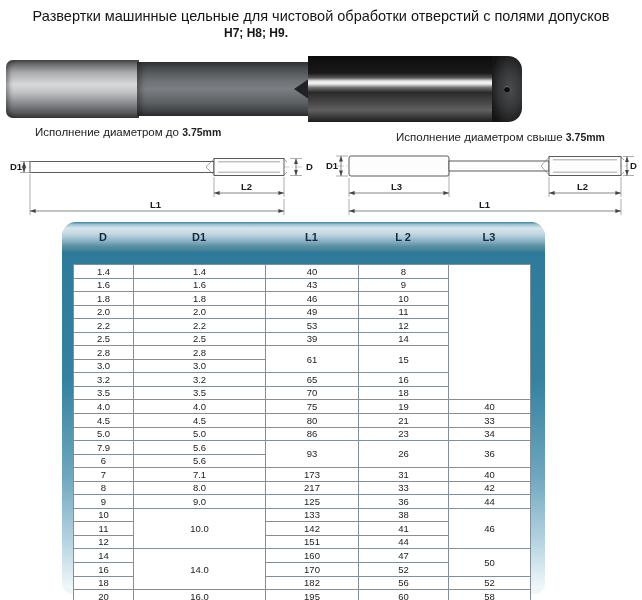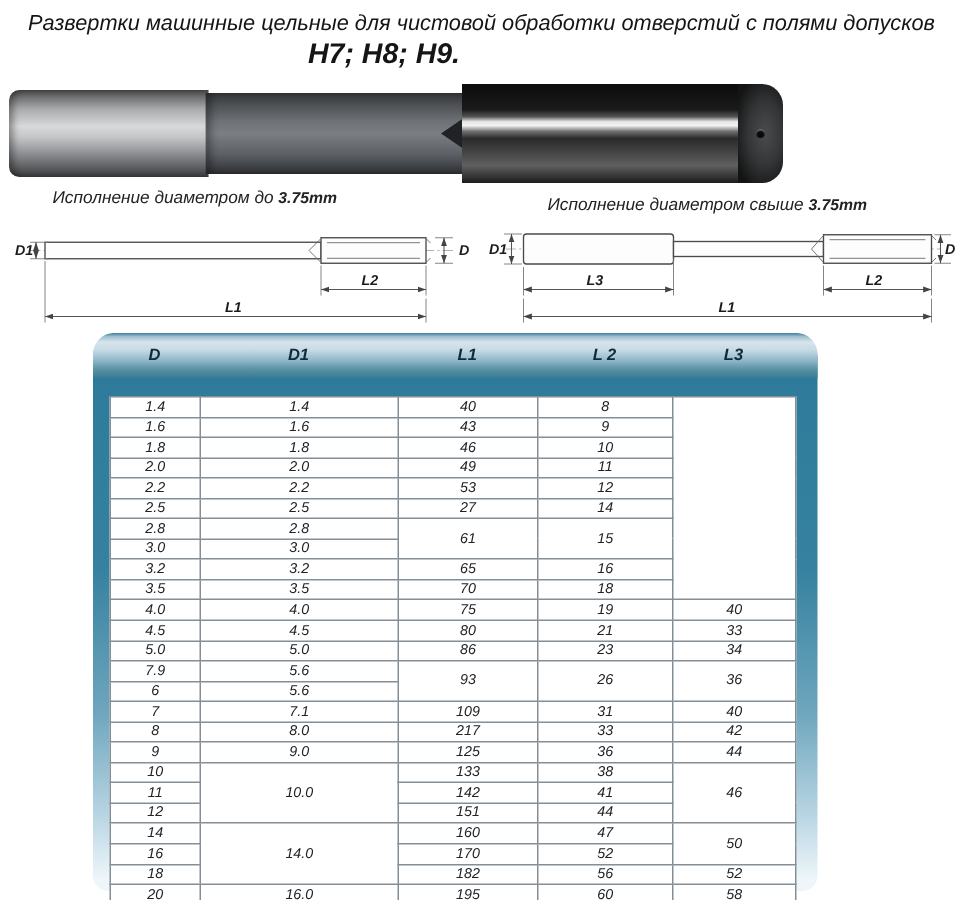--- a/index.html
+++ b/index.html
@@ -1,23 +1,23 @@
 <!DOCTYPE html>
 <html><head>
 <meta charset="utf-8">
 <style>
   html,body{margin:0;padding:0;background:#fff;}
   .page{position:relative;width:642px;height:600px;background:#fff;overflow:hidden;
-        font-family:"Liberation Sans",sans-serif;color:#111;font-style:italic;}
+        font-family:"Liberation Sans",sans-serif;color:#111;}
 
   
   .title1{position:absolute;top:8px;left:0;width:642px;text-align:center;
           font-size:14.5px;color:#151515;}
   .title2{position:absolute;top:26px;left:0;width:512px;text-align:center;
-          font-size:19px;font-weight:bold;color:#151515;}
+          font-size:12px;font-weight:bold;color:#151515;}
 
   
   .photo{position:absolute;left:6px;top:52px;width:515px;height:74px;}
   .shank{position:absolute;left:0;top:8px;width:133px;height:58px;
          border-radius:7px 0 0 7px;
          background:linear-gradient(180deg,#4c4c4e 0%,#a9abad 22%,#d8d9db 42%,#c2c4c6 55%,#87898c 75%,#3d3d3f 100%);
          box-shadow:inset 3px 0 4px rgba(0,0,0,.35);}
   .pbody{position:absolute;left:131px;top:10px;width:180px;height:54px;
          background:linear-gradient(180deg,#35373a 0%,#6e7276 35%,#7b7f83 50%,#5d6165 75%,#2e3033 100%);
          box-shadow:inset 4px 0 5px rgba(0,0,0,.3);}
@@ -28,21 +28,21 @@
   .tip{position:absolute;left:486px;top:4px;width:30px;height:66px;
        border-radius:0 14px 14px 0;
        background:radial-gradient(ellipse at 60% 50%,#4a4c4e 0%,#333537 45%,#141414 85%);}
   .tip-hole{position:absolute;left:498px;top:34px;width:6px;height:6px;border-radius:50%;
        background:#0a0a0a;box-shadow:inset 0 1px 1px #777;}
 
   
   .cap{position:absolute;font-size:11.5px;color:#222;}
   .cap b{font-size:10.5px;text-align:right;}
   .cap-left{left:35px;top:126px;}
-  .cap-right{left:365px;top:131px;}
+  .cap-right{left:396px;top:131px;}
 
   
   .diag{position:absolute;}
   .diag text{font-family:"Liberation Sans",sans-serif;font-size:9.5px;font-weight:bold;fill:#1c1c1c;}
   .diag .outline{fill:#fdfdfd;stroke:#4a4a4a;stroke-width:.9;}
   .diag .dim{stroke:#555;stroke-width:.7;fill:none;}
   .diag .ext{stroke:#777;stroke-width:.6;}
   .diag .cl{stroke:#9a9a9a;stroke-width:.5;stroke-dasharray:7 2 1.5 2;}
   .diag .flute-line{stroke:#6a6a6a;stroke-width:.6;}
 
@@ -217,21 +217,21 @@
           </tr>
           <tr>
             <td>2.2</td>
             <td>2.2</td>
             <td>53</td>
             <td>12</td>
           </tr>
           <tr>
             <td>2.5</td>
             <td>2.5</td>
-            <td>27</td>
+            <td>39</td>
             <td>14</td>
           </tr>
           <tr>
             <td>2.8</td>
             <td>2.8</td>
             <td rowspan="2">61</td>
             <td rowspan="2">15</td>
           </tr>
           <tr>
             <td>3.0</td>
@@ -277,21 +277,21 @@
             <td rowspan="2">26</td>
             <td rowspan="2">36</td>
           </tr>
           <tr>
             <td>6</td>
             <td>5.6</td>
           </tr>
           <tr>
             <td>7</td>
             <td>7.1</td>
-            <td>109</td>
+            <td>173</td>
             <td>31</td>
             <td>40</td>
           </tr>
           <tr>
             <td>8</td>
             <td>8.0</td>
             <td>217</td>
             <td>33</td>
             <td>42</td>
           </tr>

